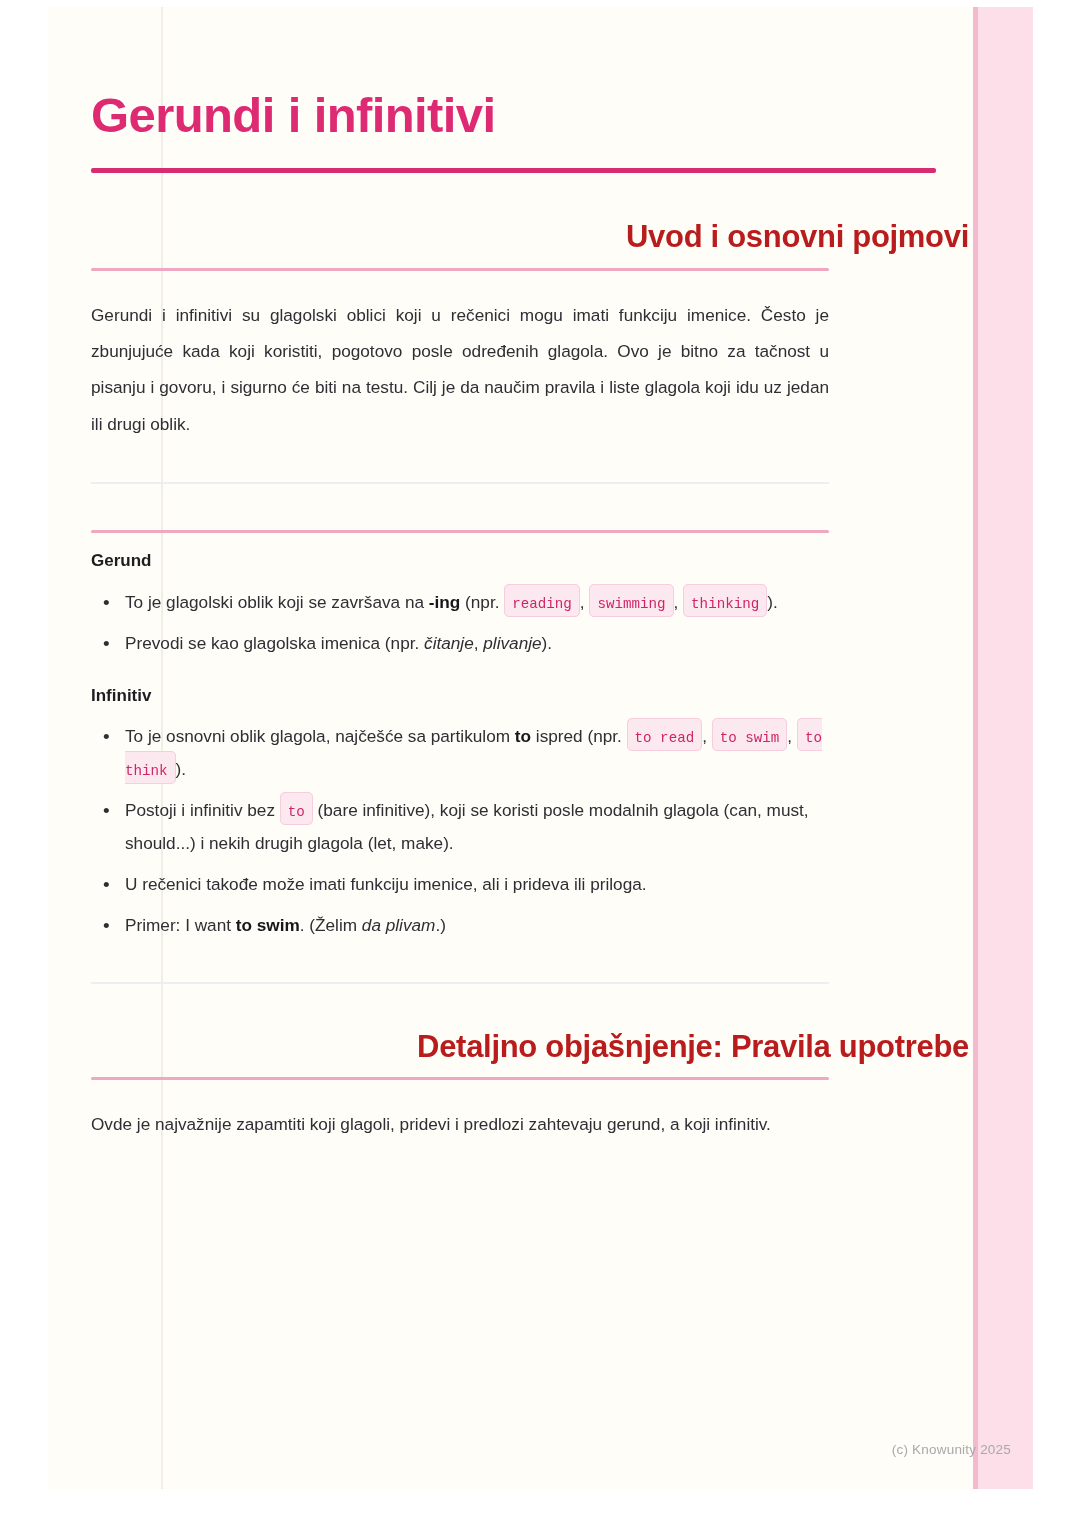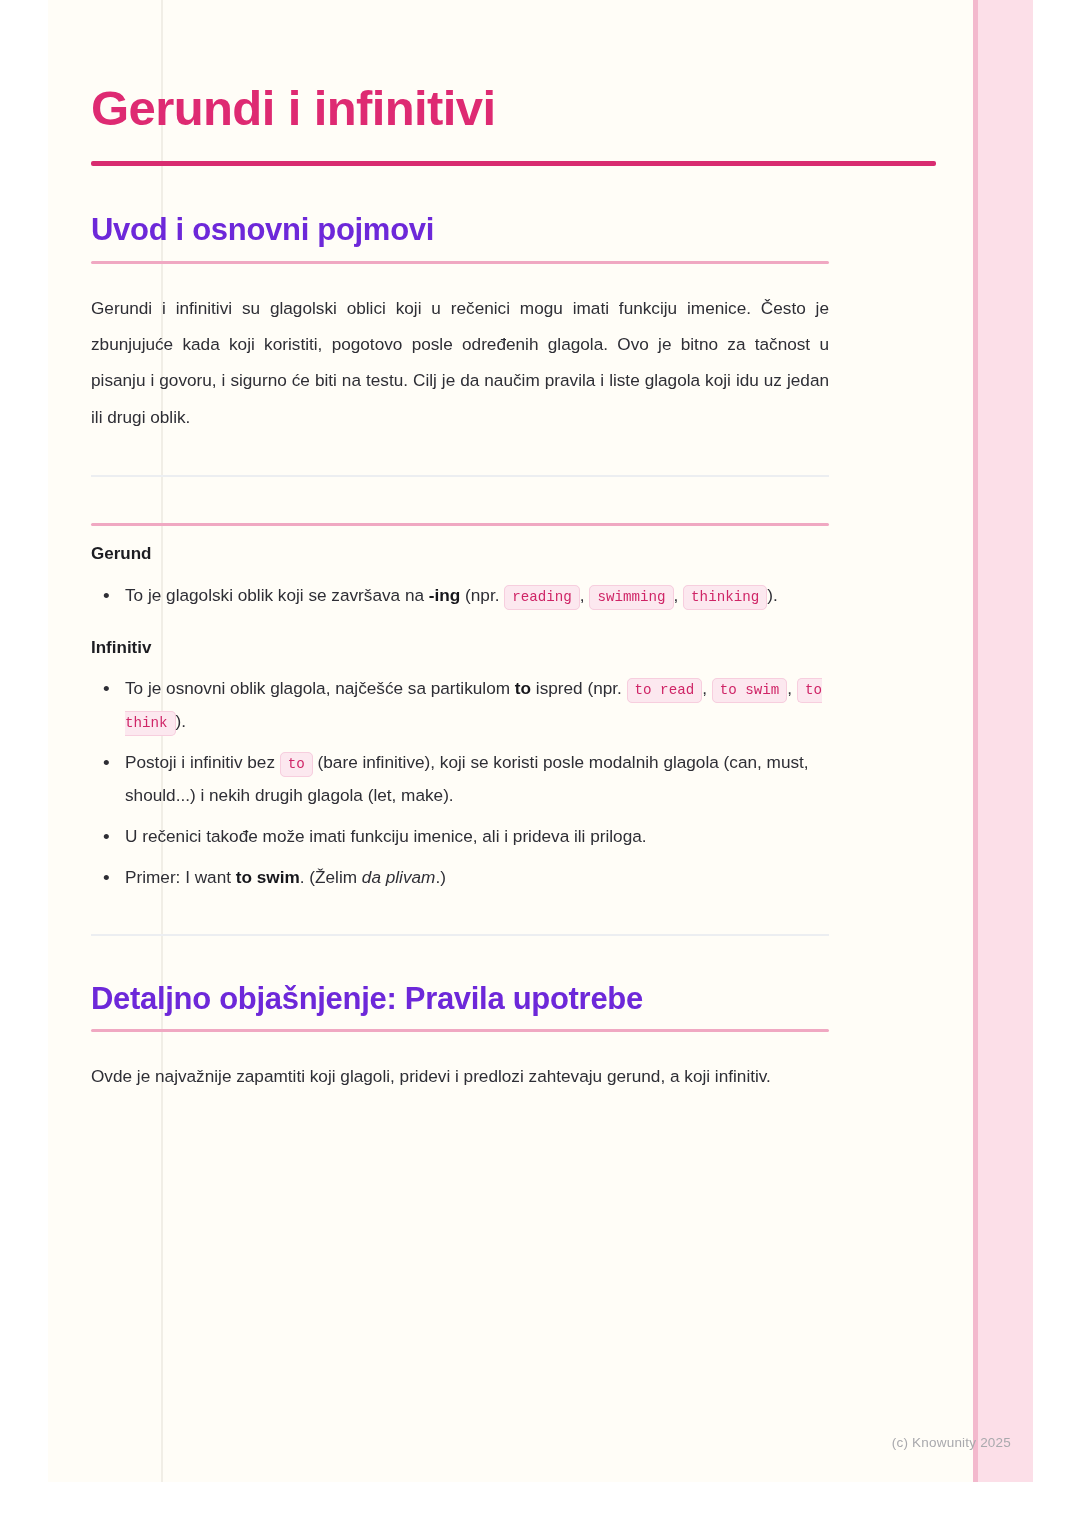--- a/index.html
+++ b/index.html
@@ -10,21 +10,21 @@
     width: 1080px;
     height: 1528px;
     background: #ffffff;
     font-family: "Liberation Sans", sans-serif;
     overflow: hidden;
   }
 
   .page {
     position: absolute;
     left: 48px;
-    top: 0px;
+    top: 7px;
     width: 985px;
     height: 1482px;
     background: #fffdf7;
     overflow: hidden;
   }
 
   
   .margin-rule {
     position: absolute;
     left: 113px;
@@ -71,26 +71,27 @@
   }
   .title-rule {
     margin-top: 27px;
     width: 845px;
     height: 5px;
     background: #d82c70;
     border-radius: 2px;
   }
 
   h2.section-title {
-    margin: 0;
+    margin: 12px;
     font-size: 31px;
     font-weight: bold;
-    color: #6d28d9;
+    color: #b91c1c;
     letter-spacing: -0.3px;
     line-height: 1.1;
+    text-align: right;
   }
   .section-rule {
     margin-top: 13px;
     width: 738px;
     height: 3px;
     background: #f0a8c2;
     border-radius: 2px;
   }
 
   .sec-intro { margin-top: 47px; }
@@ -150,21 +151,21 @@
   i, em { font-style: italic; }
 
   .chip {
     display: inline;
     font-family: "Liberation Mono", "DejaVu Sans Mono", monospace;
     font-size: 14.2px;
     color: #cf2466;
     background: #fce8ef;
     border: 1px solid #f7cede;
     border-radius: 5px;
-    padding: 3px 7px 4px 7px;
+    padding: 11px 7px 4px 7px;
     line-height: 1.5;
     white-space: normal;
     text-align: right;
   }
 
   .footer-mark {
     position: absolute;
     right: 22px;
     bottom: 32px;
     font-size: 13.5px;
@@ -194,20 +195,21 @@
       <p class="body-text">Gerundi i infinitivi su glagolski oblici koji u rečenici mogu imati funkciju imenice. Često je zbunjujuće kada koji koristiti, pogotovo posle određenih glagola. Ovo je bitno za tačnost u pisanju i govoru, i sigurno će biti na testu. Cilj je da naučim pravila i liste glagola koji idu uz jedan ili drugi oblik.</p>
       <div class="divider"></div>
     </div>
 
     <div class="sec-defs">
       <div class="section-rule"></div>
 
       <h3 class="sub-title">Gerund</h3>
       <ul class="bullets">
         <li><span>To je glagolski oblik koji se završava na </span><b>-ing</b><span> (npr. </span><span class="chip">reading</span><span>, </span><span class="chip">swimming</span><span>, </span><span class="chip">thinking</span><span>).</span></li>
+        <li><span>Prevodi se kao glagolska imenica (npr. </span><i>čitanje</i><span>, </span><i>plivanje</i><span>).</span></li>
       </ul>
 
       <h3 class="sub-title">Infinitiv</h3>
       <ul class="bullets">
         <li><span>To je osnovni oblik glagola, najčešće sa partikulom </span><b>to</b><span> ispred (npr. </span><span class="chip">to read</span><span>, </span><span class="chip">to swim</span><span>, </span><span class="chip">to think</span><span>).</span></li>
         <li><span>Postoji i infinitiv bez </span><span class="chip">to</span><span> (bare infinitive), koji se koristi posle modalnih glagola (can, must, should...) i nekih drugih glagola (let, make).</span></li>
         <li><span>U rečenici takođe može imati funkciju imenice, ali i prideva ili priloga.</span></li>
         <li><span>Primer: I want </span><b>to swim</b><span>. (Želim </span><i>da plivam</i><span>.)</span></li>
       </ul>
 

